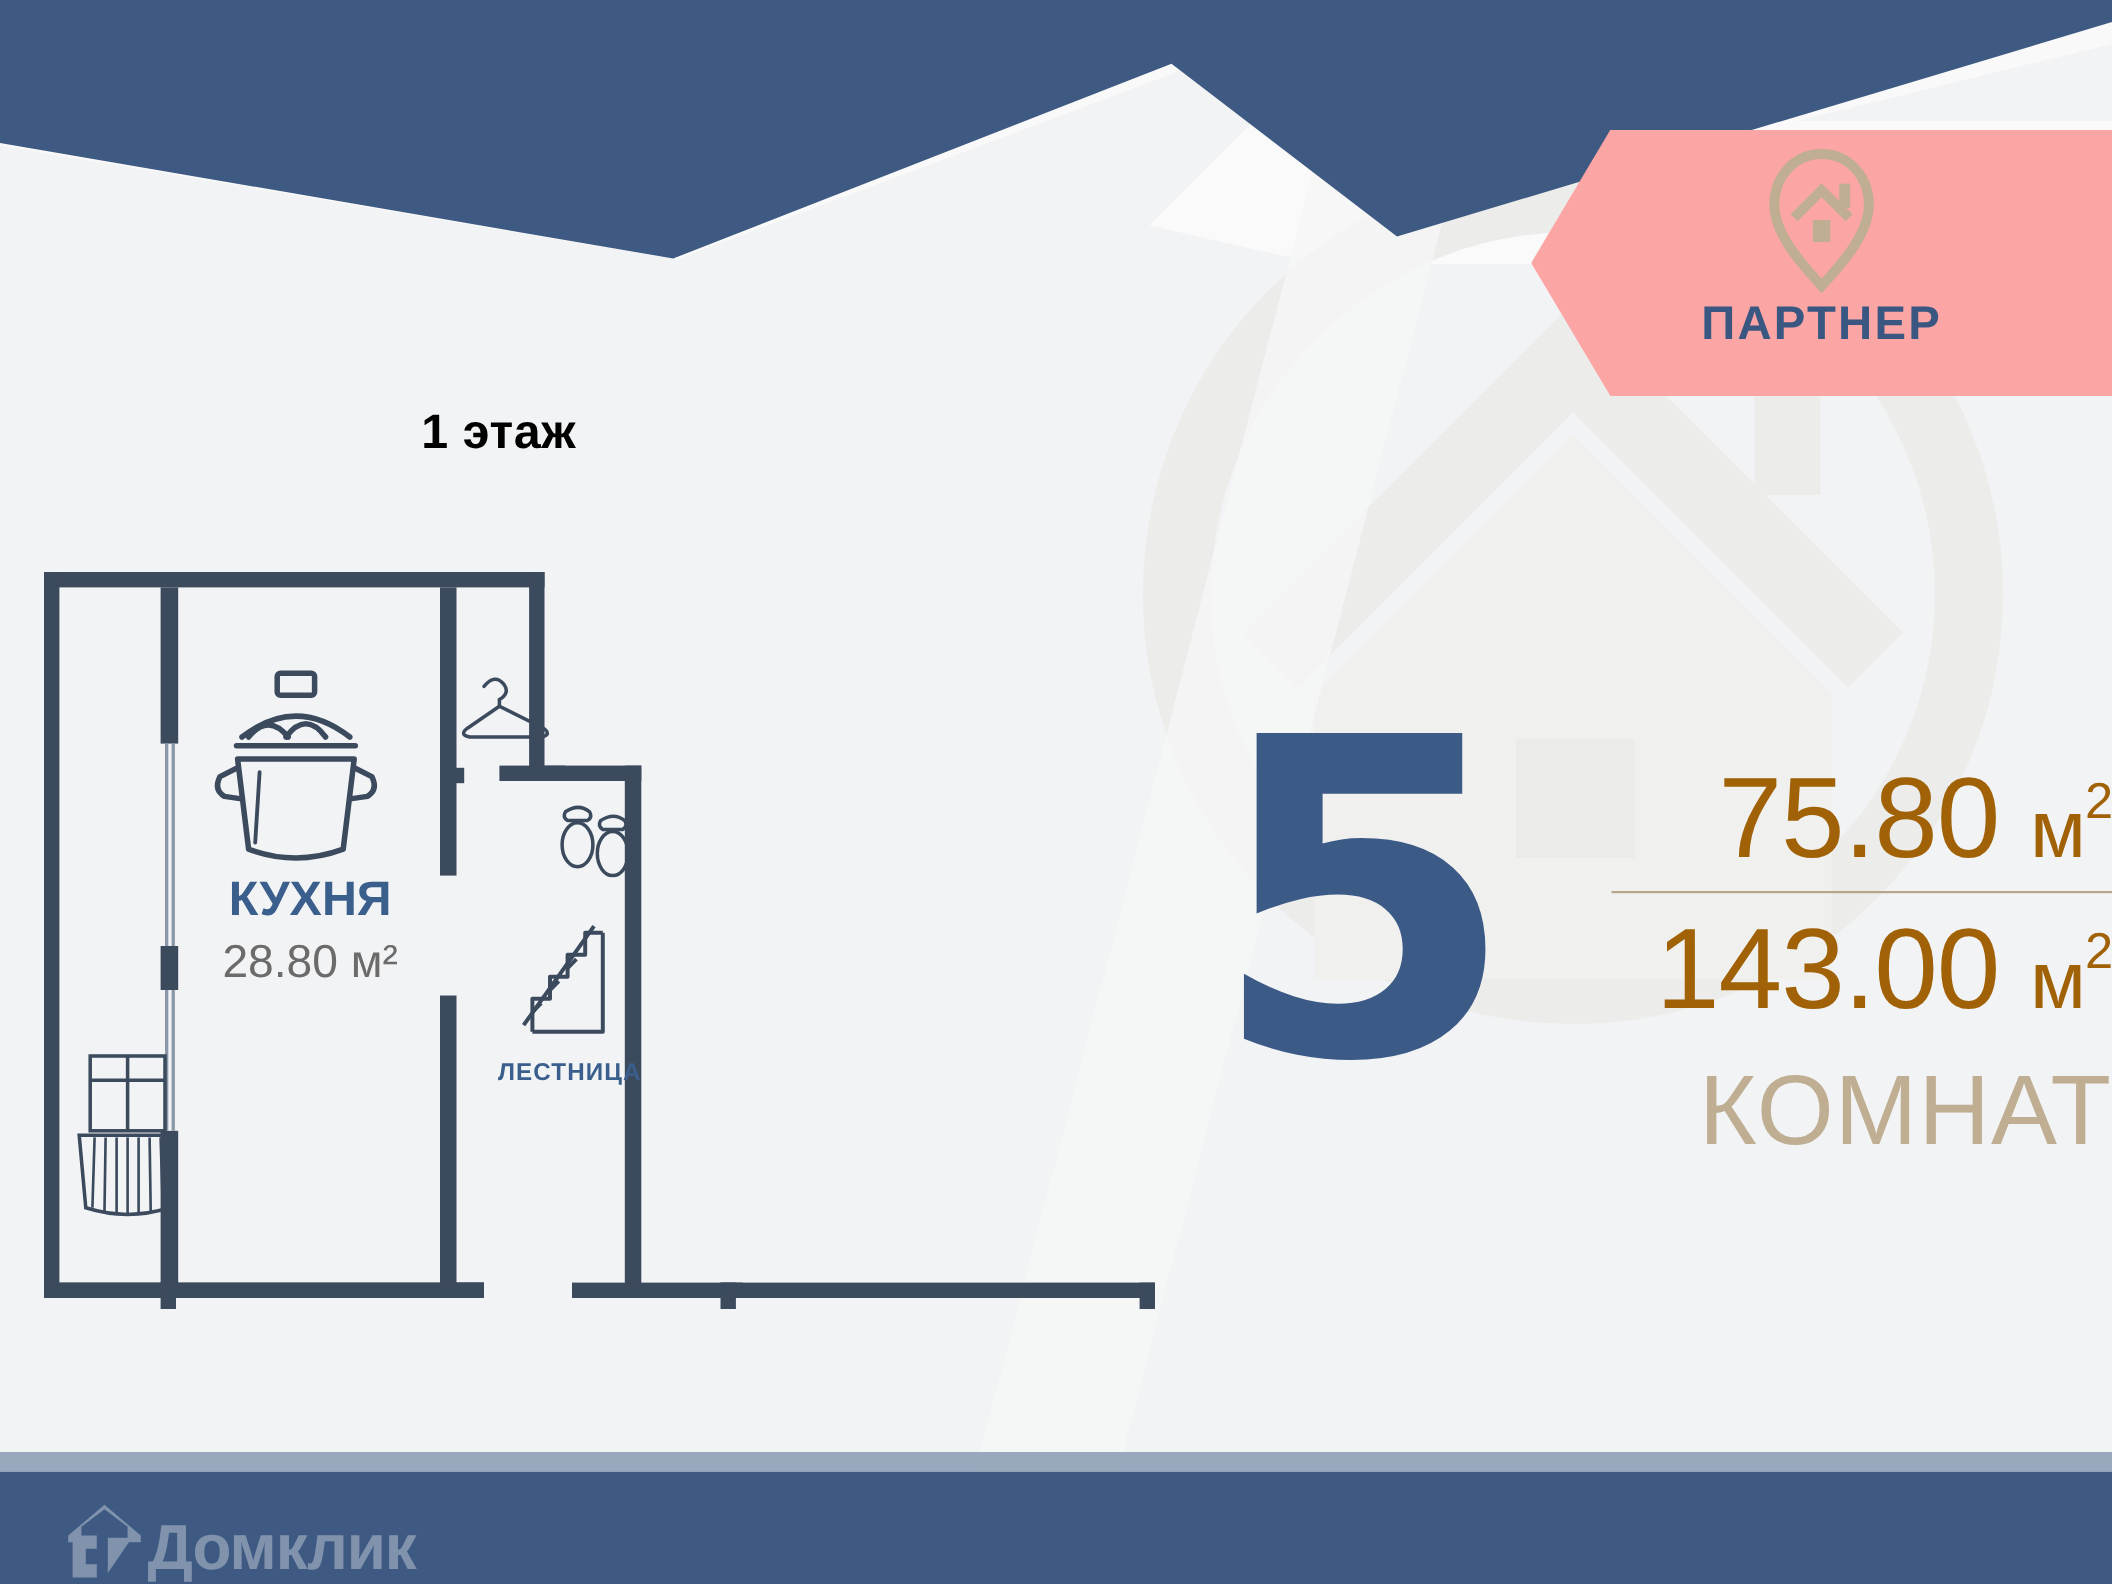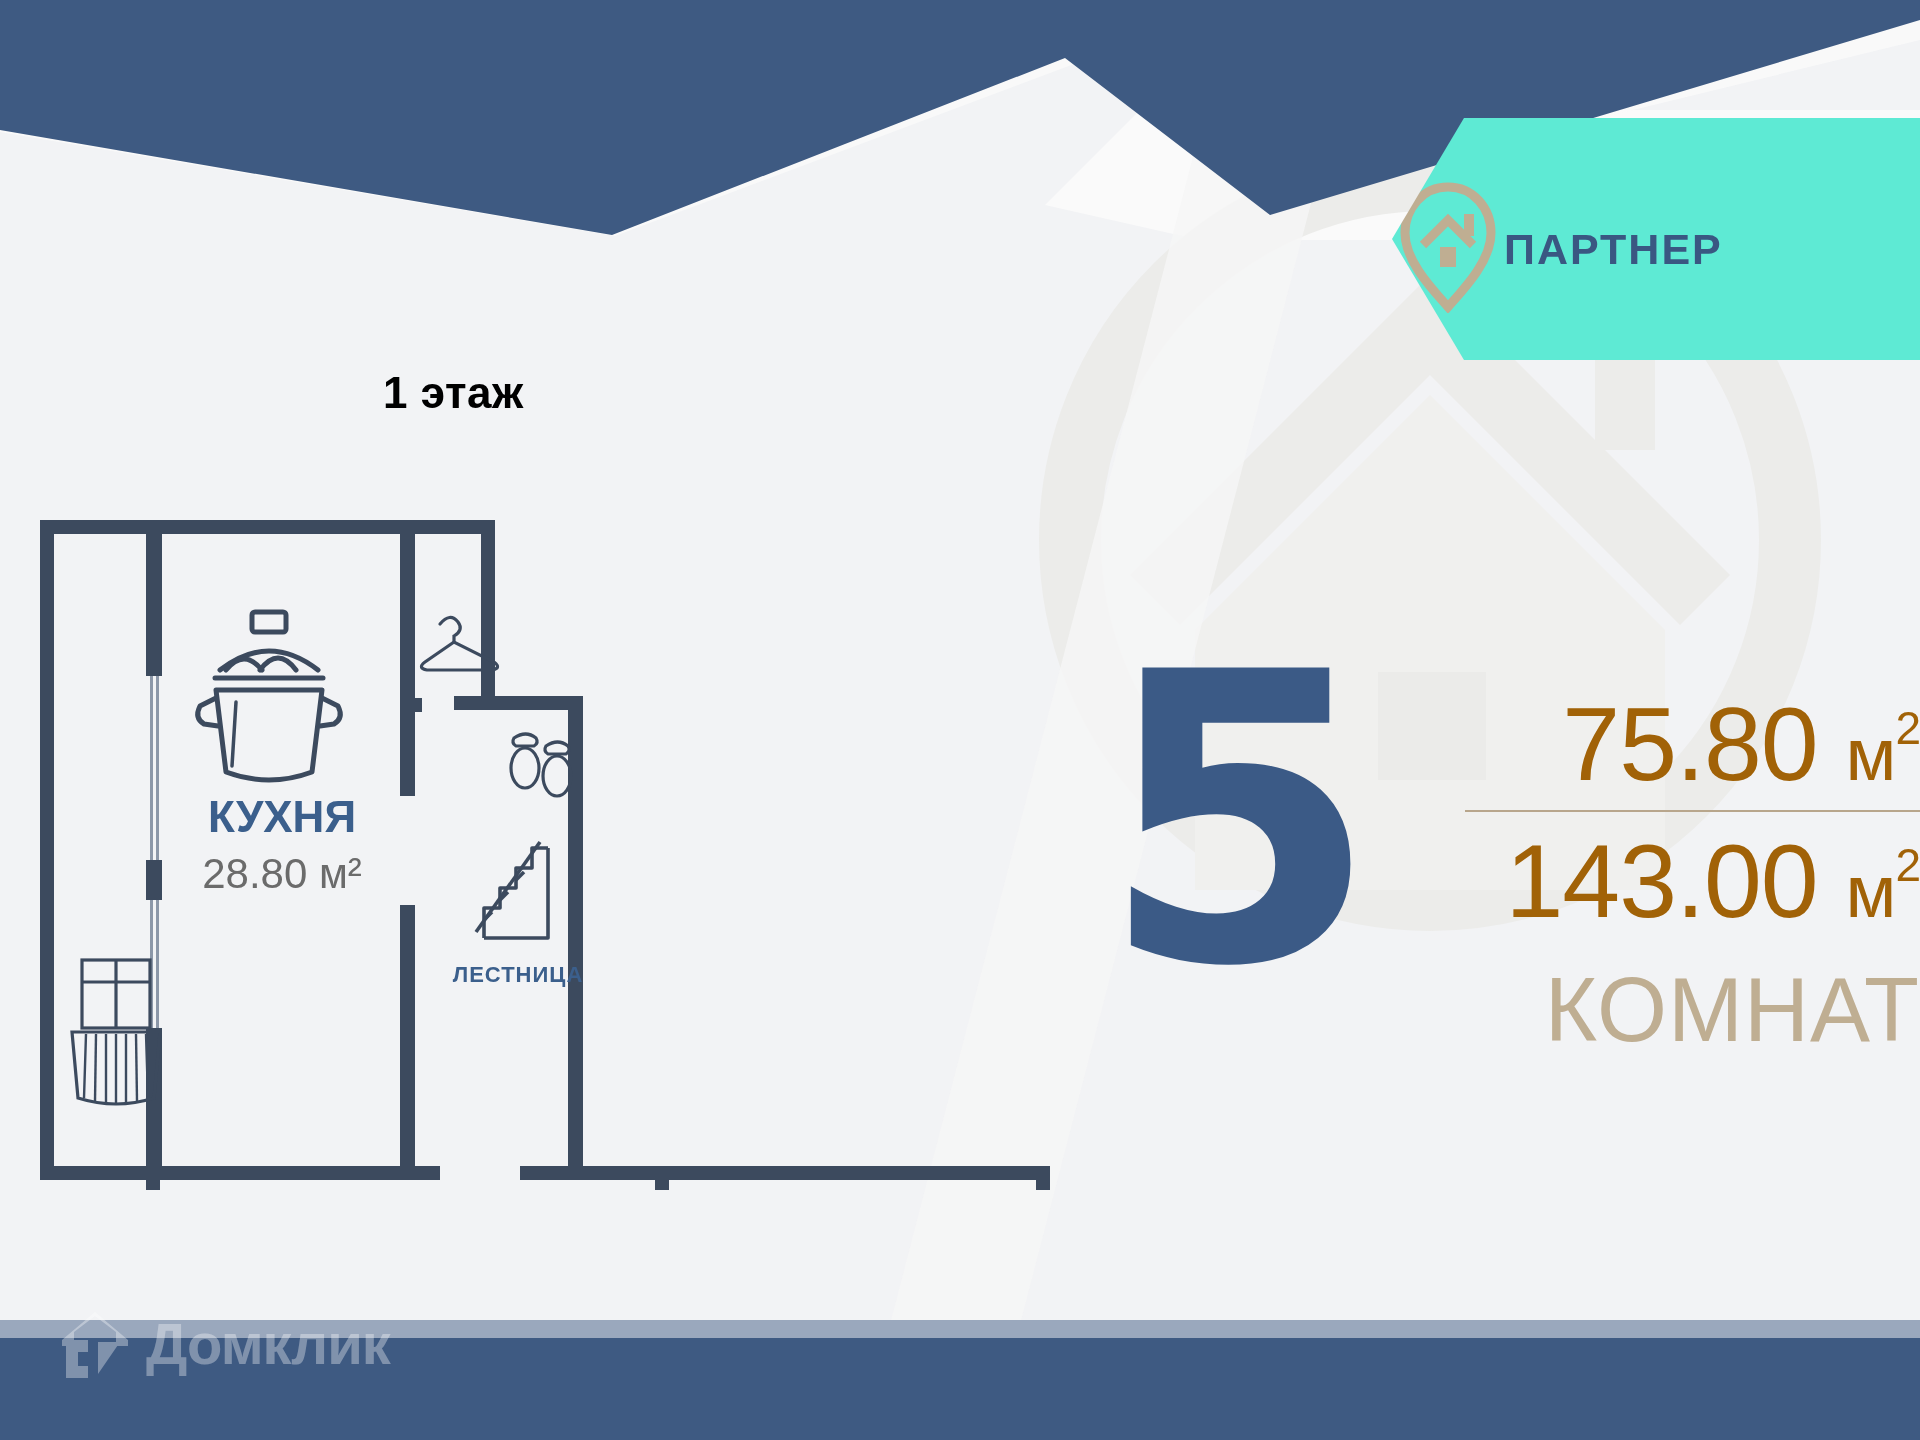--- a/index.html
+++ b/index.html
@@ -13,25 +13,25 @@
 
   
   .bg-svg{position:absolute;left:0;top:0;width:1920px;height:1440px;}
 
   
   .header-svg{position:absolute;left:0;top:0;width:1920px;height:320px;}
 
   
   .partner-badge{
     position:absolute;left:1392px;top:118px;width:528px;height:242px;
-    background:#5eead4;
+    background:#fca5a5;
     -webkit-clip-path:polygon(72px 0, 528px 0, 528px 242px, 72px 242px, 0 121px);
     clip-path:polygon(72px 0, 528px 0, 528px 242px, 72px 242px, 0 121px);
     filter:drop-shadow(3px 4px 5px rgba(0,0,0,0.16));
-    display:flex;flex-direction:row;align-items:center;justify-content:flex-start;
+    display:flex;flex-direction:column;align-items:center;justify-content:flex-start;
     padding-top:16px;box-sizing:border-box;
   }
   .partner-logo{width:112px;height:132px;display:block;}
   .partner-label{
     font-size:43px;font-weight:bold;letter-spacing:2px;
     color:#3a5782;margin-top:4px;
   }
 
   
   .floor-label{
@@ -62,21 +62,21 @@
   .rooms-word{
     font-size:90px;font-weight:normal;color:#bfae92;letter-spacing:1px;
     text-align:right;margin-top:18px;
   }
 
   
   .footer-top{position:absolute;left:0;top:1320px;width:1920px;height:18px;background:#9aa8bd;}
   .footer{position:absolute;left:0;top:1338px;width:1920px;height:102px;background:#3e5a82;}
   .footer-logo-wrap{
     position:absolute;left:58px;top:1310px;height:130px;
-    display:flex;align-items:flex-start;gap:14px;
+    display:flex;align-items:flex-end;gap:2px;
   }
   .dk-mark{width:74px;height:74px;opacity:.34;}
   .dk-word{
     font-size:58px;font-weight:bold;color:#ffffff;opacity:.34;letter-spacing:-1px;
     font-family:"Liberation Sans", sans-serif;
   }
 </style>
 </head>
 <body>
 

